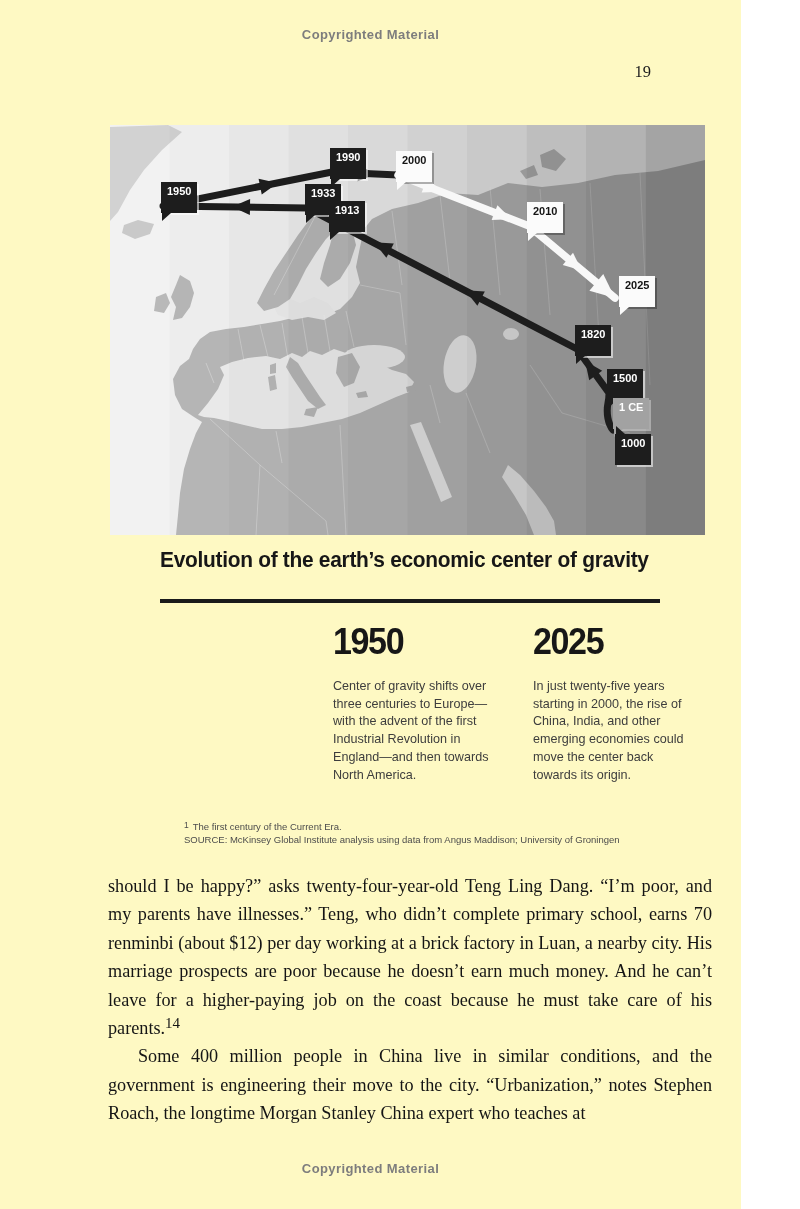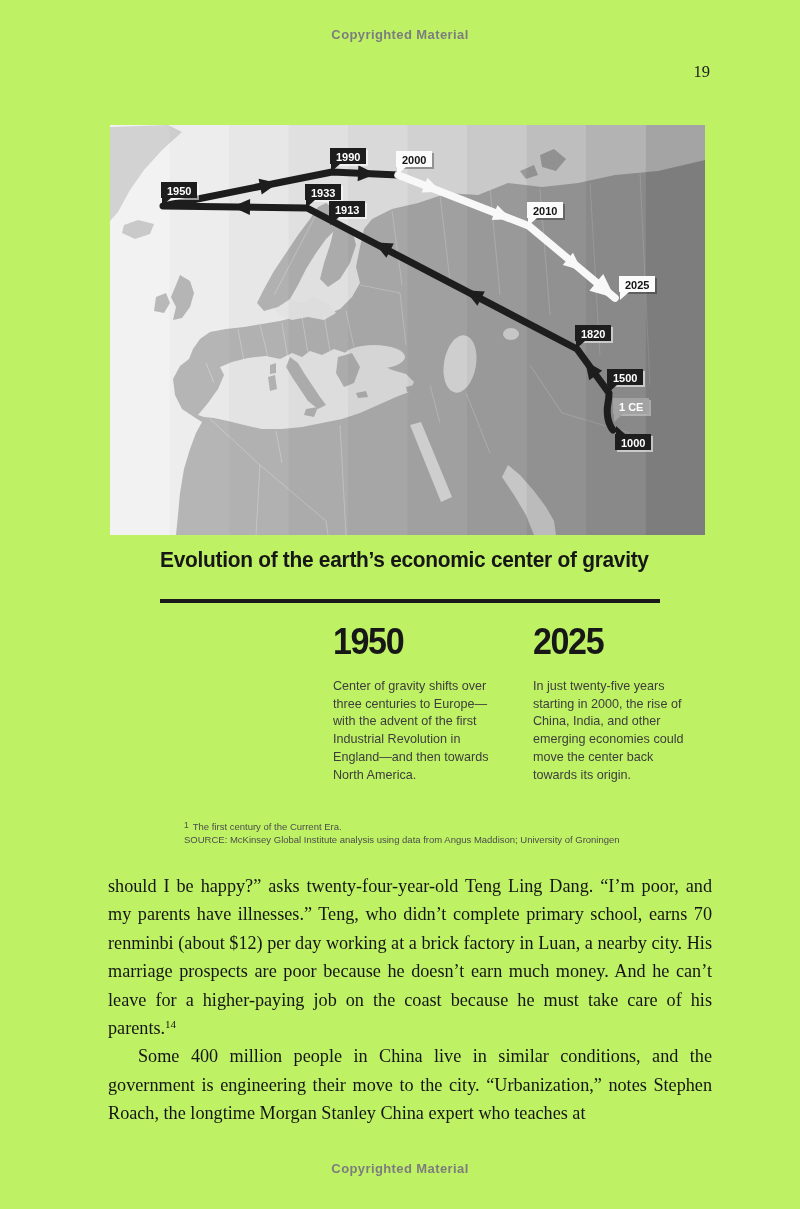--- a/index.html
+++ b/index.html
@@ -1,32 +1,32 @@
 <!DOCTYPE html>
 <html><head>
 <meta charset="utf-8">
 <style>
   html,body{margin:0;padding:0;background:#fff;}
-  .page{position:relative;width:800px;height:1209px;background:#bef264;overflow:hidden;
+  .page{position:relative;width:741px;height:1209px;background:#fef9c3;overflow:hidden;
         font-family:"Liberation Sans",sans-serif;}
   .copyline{position:absolute;left:0;width:100%;text-align:center;
         font:bold 13px "Liberation Sans",sans-serif;color:#7d7d7d;letter-spacing:.4px;}
   .copyline.top{top:27px;}
   .copyline.bottom{top:1161px;}
   .runhead{position:absolute;top:60px;left:108px;width:604px;text-align:center;
         font:italic 17.5px "Liberation Serif",serif;color:#1d1d1d;}
   .pagenum{position:absolute;top:62px;right:90px;font:16.5px "Liberation Serif",serif;color:#1d1d1d;}
 
   
   .map-wrap{position:absolute;left:110px;top:125px;width:595px;height:410px;overflow:hidden;}
   .map-wrap svg{position:absolute;left:0;top:0;}
   #route-layer{z-index:2;}
   #map-labels{position:absolute;left:0;top:0;width:595px;height:410px;z-index:3;}
   .flag{position:absolute;white-space:nowrap;
-        font:bold 11px/14px "Liberation Sans",sans-serif;padding:2px 6px 0;}
+        font:bold 11px/14px "Liberation Sans",sans-serif;padding:2px 6px 15px;}
   .flag.dark{background:#1d1d1d;color:#fff;box-shadow:2px 2px 0 rgba(255,255,255,.55);}
   .flag.light{background:#fbfbfb;color:#141414;box-shadow:2px 2px 0 rgba(0,0,0,.30);}
   .flag.gray{background:#a2a2a2;color:#fff;box-shadow:2px 2px 0 rgba(255,255,255,.35);}
   .flag.bl::after{content:"";position:absolute;left:1px;top:100%;width:0;height:0;
         border-left:9px solid transparent;border-bottom:8px solid transparent;}
   .flag.dark.bl::after{border-left-color:#1d1d1d;}
   .flag.light.bl::after{border-left-color:#fbfbfb;}
   .flag.gray.bl::after{border-left-color:#a2a2a2;}
   .flag.tl::before{content:"";position:absolute;left:1px;bottom:100%;width:0;height:0;
         border-left:9px solid transparent;border-top:8px solid transparent;}
@@ -48,21 +48,21 @@
   .col p{margin:16px 0 0;font:12.6px/17.7px "Liberation Sans",sans-serif;color:#3d3d3d;}
   .fnote{position:absolute;left:176px;top:819px;font:9.5px/13px "Liberation Sans",sans-serif;color:#4c4c4c;margin-left:8px;}
   .fnote .mark{font-size:8.5px;vertical-align:2px;margin-right:4px;}
 
   
   .body-text{position:absolute;left:108px;top:872px;width:604px;
         font-family:"Liberation Serif",serif;font-size:18.2px;line-height:28.4px;
         color:#151515;text-align:justify;}
   .body-text p{margin:0;}
   .body-text p.indent{text-indent:30px;}
-  sup.fnref{font-size:11px;line-height:0;vertical-align:6px;}
+  sup.fnref{font-size:15px;line-height:0;vertical-align:6px;}
 </style>
 </head>
 <body>
 
 <div class="page">
 
   <div class="copyline top">Copyrighted Material</div>
   <div class="pagenum">19</div>
 
   <div class="map-wrap">

